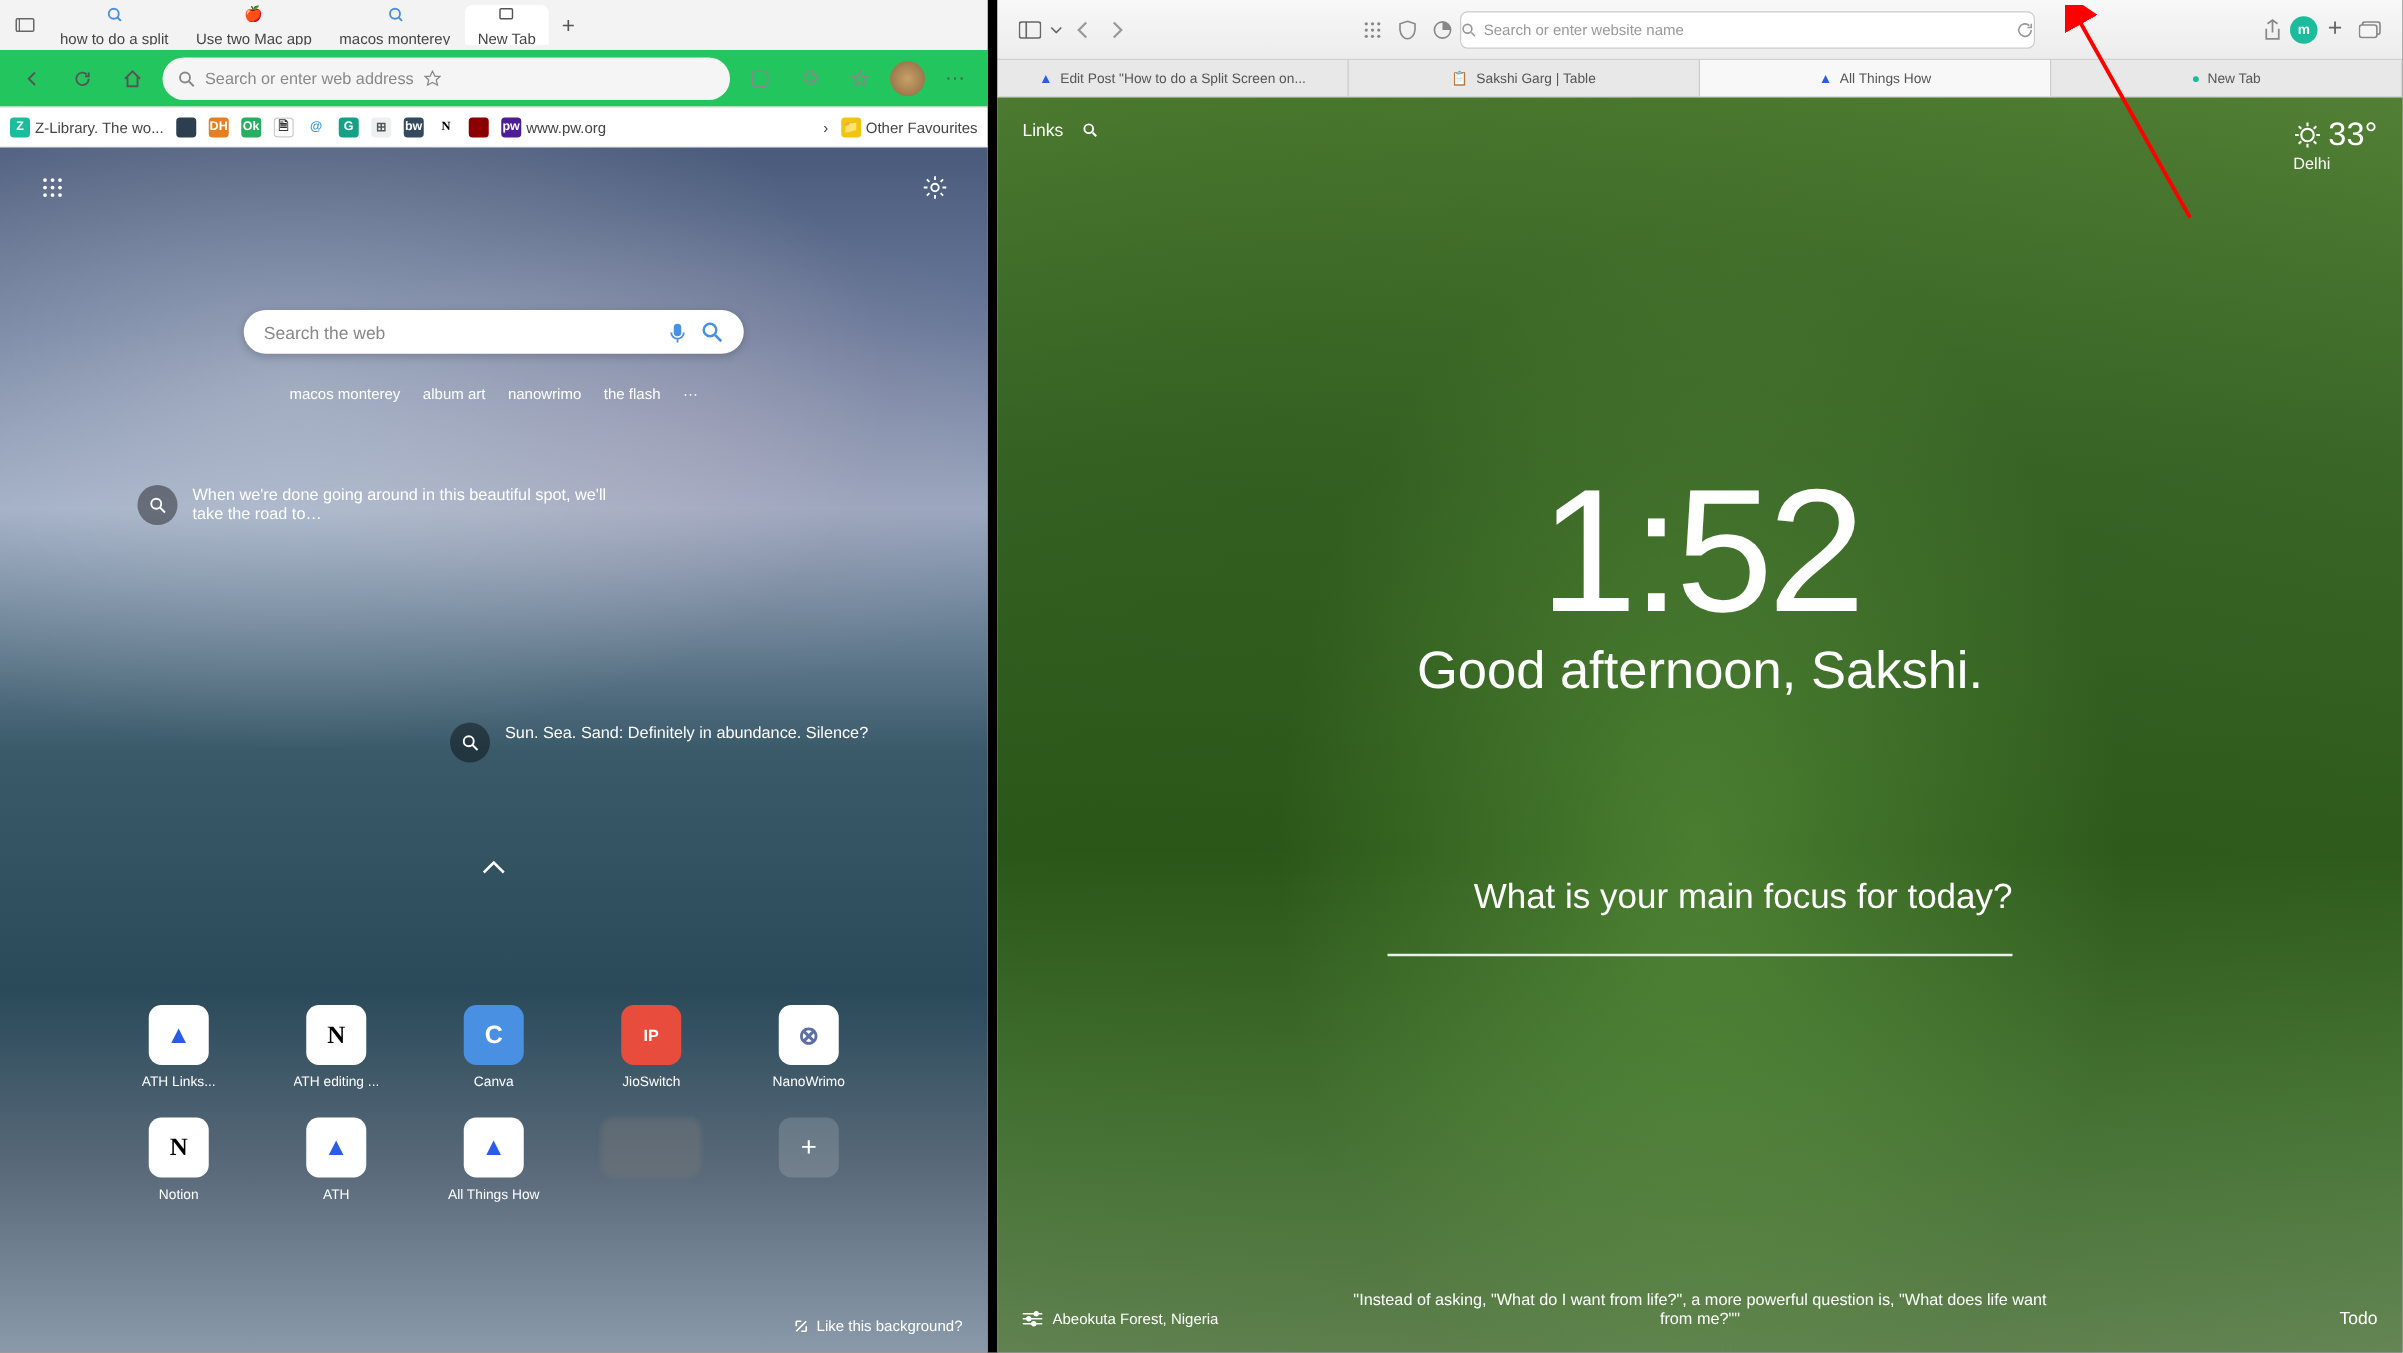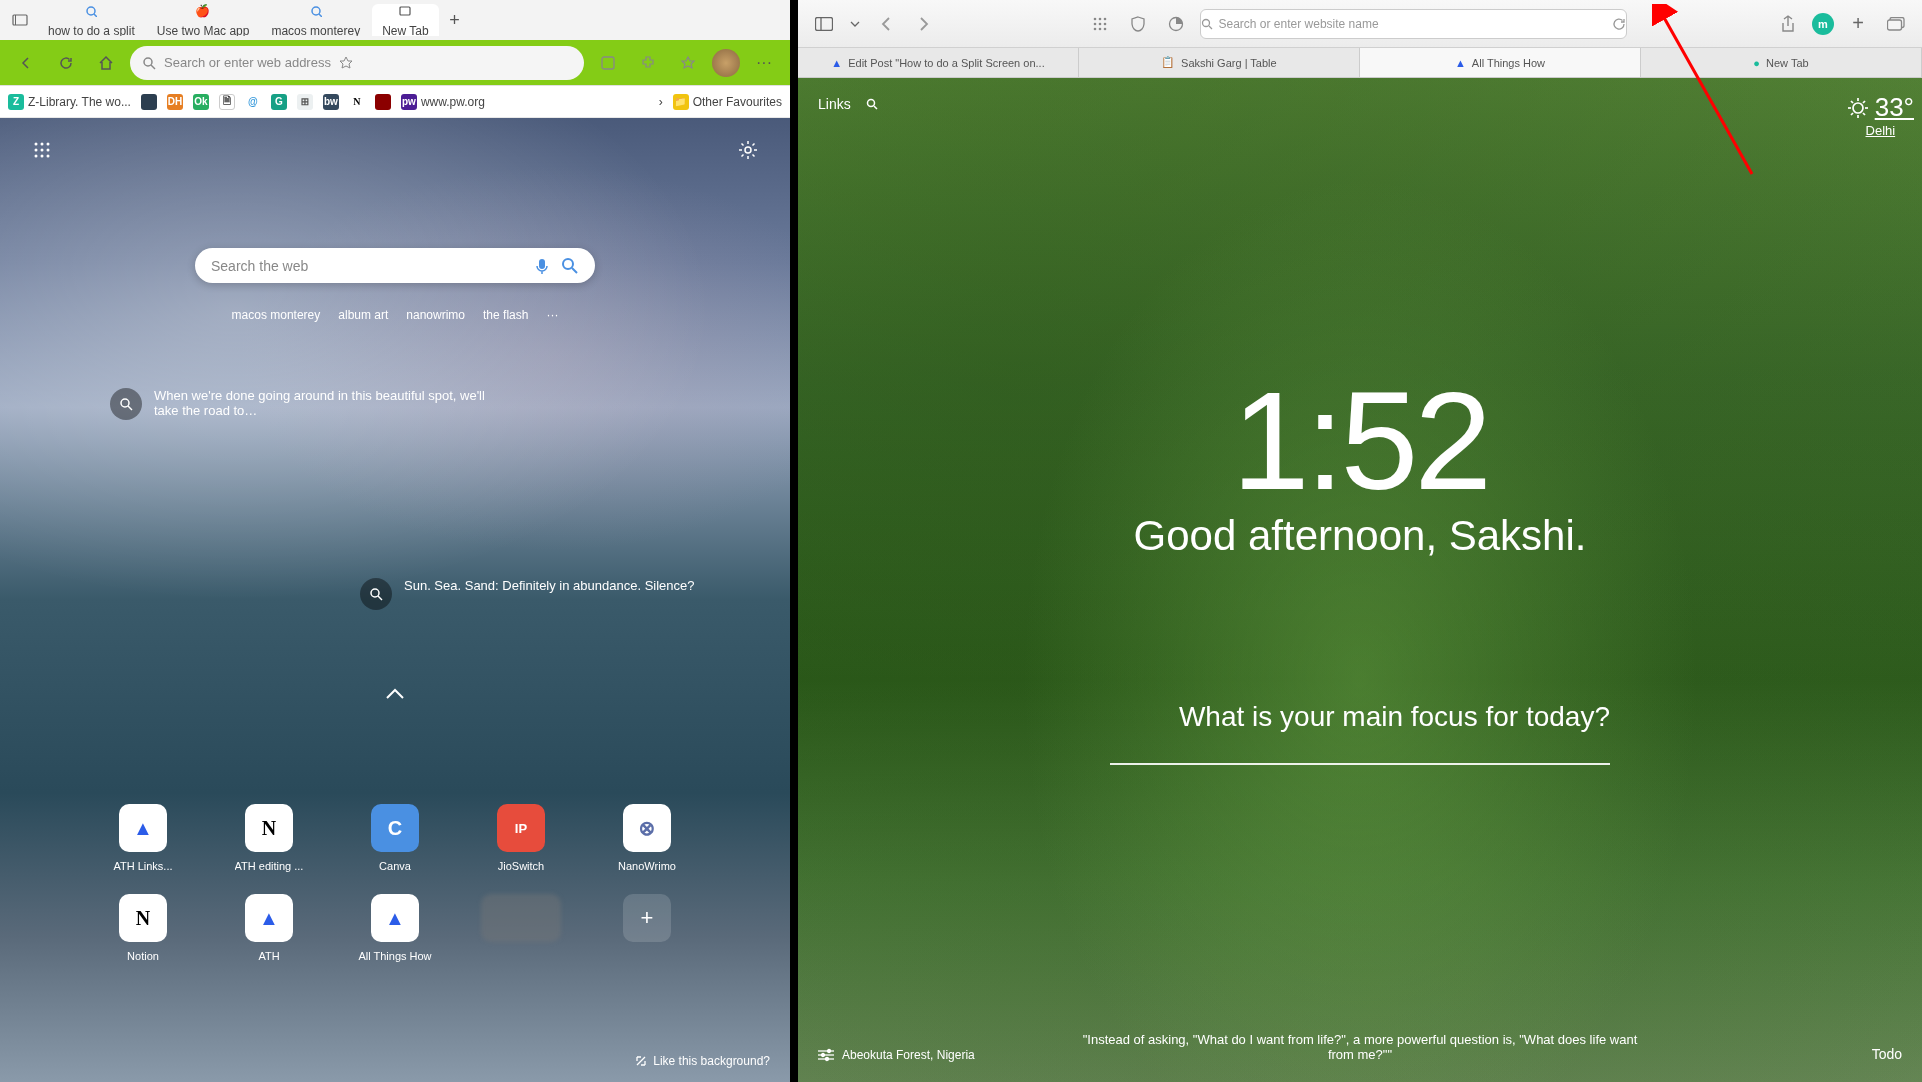--- a/index.html
+++ b/index.html
@@ -7,21 +7,21 @@
 
 
 .left-pane { width: 790px; height: 100%; background: #fff; display: flex; flex-direction: column; position: relative; }
 .edge-tabs { height: 40px; background: #f3f3f3; display: flex; align-items: center; padding: 0 4px; gap: 2px; }
 .edge-tab { display: flex; align-items: center; height: 32px; padding: 0 10px; font-size: 12px; color: #444; border-radius: 6px 6px 0 0; gap: 6px; max-width: 180px; overflow: hidden; white-space: nowrap; flex-direction: column; }
 .edge-tab.active { background: #fff; }
 .tab-icon { width: 14px; height: 14px; flex-shrink: 0; display: flex; align-items: center; justify-content: center; }
 .tab-close { font-size: 14px; color: #666; cursor: pointer; margin-left: 4px; }
 .new-tab-btn { width: 28px; height: 28px; display: flex; align-items: center; justify-content: center; font-size: 18px; color: #555; cursor: pointer; }
 
-.edge-toolbar { height: 46px; background: #84cc16; display: flex; align-items: center; padding: 0 10px; gap: 8px; border-bottom: 1px solid #e0e0e0; }
+.edge-toolbar { height: 46px; background: #22c55e; display: flex; align-items: center; padding: 0 10px; gap: 8px; border-bottom: 1px solid #e0e0e0; }
 .edge-btn { width: 32px; height: 32px; display: flex; align-items: center; justify-content: center; color: #555; cursor: pointer; border-radius: 4px; }
 .edge-address { flex: 1; height: 34px; background: #f5f5f5; border-radius: 17px; display: flex; align-items: center; padding: 0 12px; gap: 8px; color: #888; font-size: 13px; }
 .edge-avatar { width: 28px; height: 28px; border-radius: 50%; background: radial-gradient(circle, #c8a068, #8b6840); }
 
 .edge-bookmarks { height: 32px; background: #fff; display: flex; align-items: center; padding: 0 8px; gap: 10px; font-size: 12px; color: #444; border-bottom: 1px solid #e8e8e8; overflow: hidden; }
 .bookmark-item { display: flex; align-items: center; gap: 4px; cursor: pointer; white-space: nowrap; }
 .bm-icon { width: 16px; height: 16px; border-radius: 3px; display: flex; align-items: center; justify-content: center; font-size: 10px; font-weight: bold; color: #fff; flex-shrink: 0; }
 
 .edge-content { flex: 1; position: relative; background: linear-gradient(to bottom, #4a5a7a 0%, #6a7a9a 15%, #9aa8c0 30%, #3a5a6a 50%, #2a4a5a 70%, #5a6a7a 85%, #8a9aaa 100%); overflow: hidden; }
 .edge-content::before { content:""; position:absolute; inset:0; background: radial-gradient(ellipse 60% 30% at 30% 20%, rgba(255,255,255,0.3), transparent), radial-gradient(ellipse 40% 20% at 70% 25%, rgba(180,160,180,0.3), transparent); }
@@ -52,36 +52,36 @@
 .ql-add { width: 48px; height: 48px; background: rgba(255,255,255,0.15); border-radius: 10px; display:flex; align-items:center; justify-content:center; color:#fff; font-size:22px; }
 .ql-blur { width:80px; height:48px; background: rgba(120,120,120,0.4); border-radius:10px; filter: blur(2px); }
 
 .like-bg { position: absolute; bottom: 14px; right: 20px; color: #fff; font-size: 12px; display: flex; align-items: center; gap: 6px; z-index: 2; cursor:pointer; }
 
 
 .divider { width: 8px; background: #000; }
 
 
 .right-pane { flex: 1; height: 100%; display: flex; flex-direction: column; background: #f5f5f5; position: relative; }
-.safari-toolbar { height: 48px; background: linear-gradient(#f8f8f8, #ececec); display: flex; align-items: center; padding: 0 12px; gap: 10px; border-bottom: 1px solid #d0d0d0; text-align: center; }
+.safari-toolbar { height: 48px; background: linear-gradient(#f8f8f8, #ececec); display: flex; align-items: center; padding: 0 12px; border-bottom: 1px solid #d0d0d0; text-align: center; }
 .safari-btn { width: 28px; height: 28px; display: flex; align-items: center; justify-content: center; color: #666; cursor: pointer; }
 .safari-address { flex: 1; max-width: 460px; margin: 0 auto; height: 30px; background: #fff; border: 1px solid #ccc; border-radius: 6px; display: flex; align-items: center; justify-content: center; gap: 6px; color: #999; font-size: 12px; }
 .safari-avatar { width: 22px; height: 22px; border-radius: 50%; background: #1abc9c; color: #fff; display: flex; align-items: center; justify-content: center; font-size: 11px; font-weight: bold; }
 
 .safari-tabs { height: 30px; background: #e8e8e8; display: flex; border-bottom: 1px solid #ccc; }
 .safari-tab { flex: 1; display: flex; align-items: center; justify-content: center; gap: 6px; font-size: 11px; color: #555; border-right: 1px solid #ccc; cursor: pointer; padding: 0 8px; overflow: hidden; white-space: nowrap; }
 .safari-tab.active { background: #f8f8f8; }
 
 .safari-content { flex: 1; position: relative; background: linear-gradient(to bottom, #5a8a3a 0%, #3a6a2a 30%, #2a5a1a 60%, #4a7a3a 80%, #6a8a5a 100%); overflow: hidden; }
 .safari-content::after { content:""; position:absolute; inset:0; background: radial-gradient(ellipse 30% 50% at 50% 60%, rgba(120,180,80,0.4), transparent), radial-gradient(circle at 20% 30%, rgba(40,80,20,0.4), transparent), radial-gradient(circle at 80% 40%, rgba(60,100,40,0.3), transparent); }
 
 .arrow-overlay { position: absolute; top: 4px; right: 150px; z-index: 10; pointer-events: none; }
 
 .momentum-links { position: absolute; top: 18px; left: 20px; color: #fff; font-size: 14px; z-index: 3; display:flex; align-items:center; gap:15px; cursor:pointer; }
-.momentum-weather { position: absolute; top: 14px; right: 8px; color: #fff; text-align: center; z-index: 3; text-decoration: underline; }
+.momentum-weather { position: absolute; top: 14px; right: 20px; color: #fff; text-align: left; z-index: 3; }
 .momentum-weather .temp { font-size: 26px; font-weight: 300; display:flex; align-items:center; gap:6px; justify-content:flex-end; }
 .momentum-weather .loc { font-size: 13px; }
 
 .momentum-time { position: absolute; top: 38%; left: 50%; transform: translate(-50%, -50%); text-align: center; color: #fff; z-index: 3; width: 100%; }
 .momentum-time .clock { font-size: 140px; font-weight: 500; letter-spacing: -4px; }
 .momentum-time .greeting { font-size: 42px; font-weight: 400; margin-top: -10px; }
 
 .momentum-focus { position: absolute; top: 58%; left: 50%; transform: translateX(-50%); text-align: right; color: #fff; z-index: 3; margin-top: 41px; }
 .momentum-focus .focus-label { font-size: 28px; font-weight: 300; }
 .momentum-focus .focus-line { width: 500px; height: 2px; background: rgba(255,255,255,0.9); margin: 30px auto 0; }

